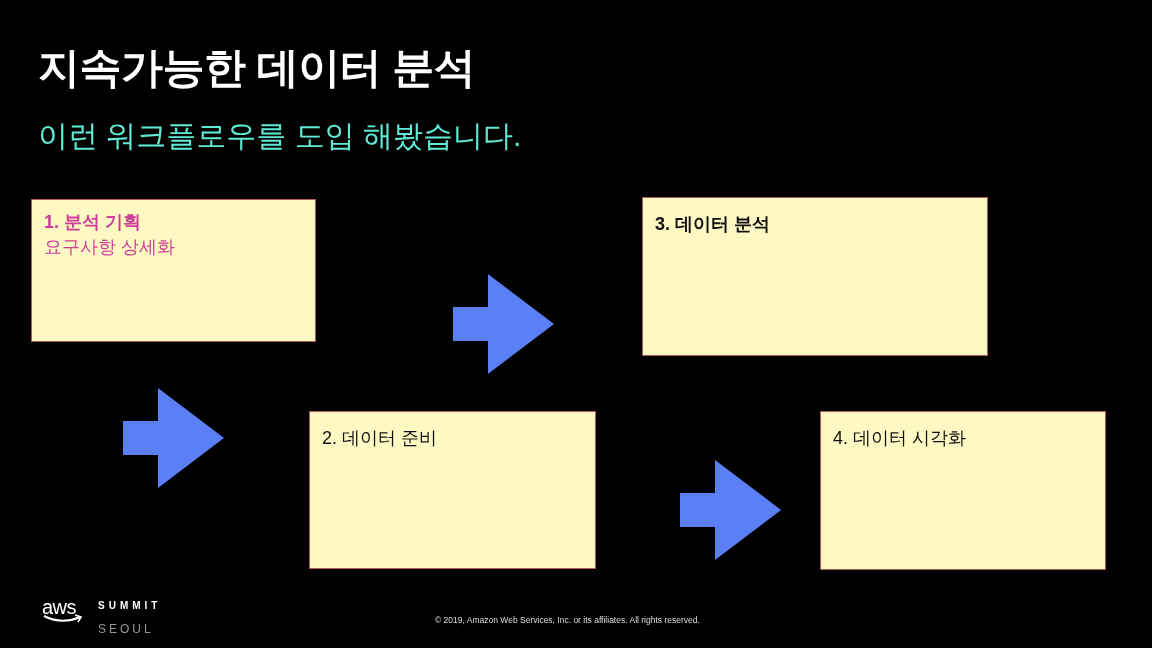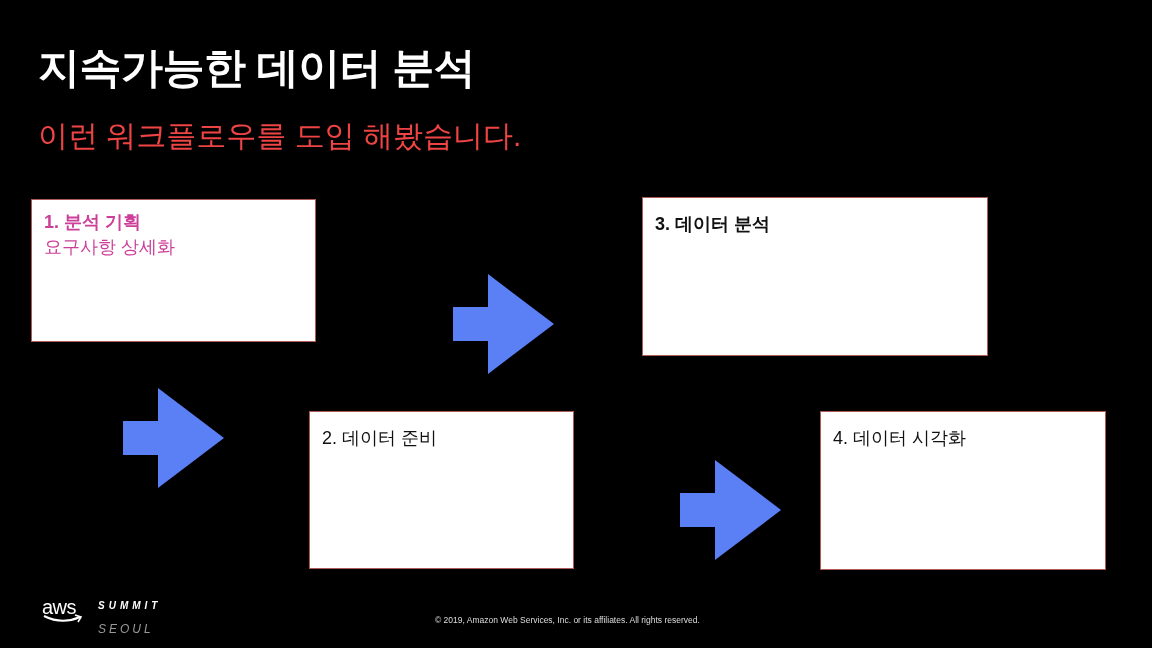--- a/index.html
+++ b/index.html
@@ -1,37 +1,37 @@
 <!DOCTYPE html>
 <html><head>
 <meta charset="utf-8">
 <style>
   * { margin: 0; padding: 0; box-sizing: border-box; }
   html, body { width: 1152px; height: 648px; background: #000; overflow: hidden; }
   body { position: relative; font-family: "Liberation Sans", "DejaVu Sans", sans-serif; color: #fff; }
   .title { position: absolute; left: 38px; top: 40px; font-size: 42px; font-weight: 700; letter-spacing: -0.5px; color: #fff; }
-  .subtitle { position: absolute; left: 38px; top: 116px; font-size: 30px; color: #ef4444; text-align: center; }
-  .box { position: absolute; background: #ffffff; border: 1.5px solid #b05a55; }
+  .subtitle { position: absolute; left: 38px; top: 116px; font-size: 30px; color: #5eead4; text-align: center; }
+  .box { position: absolute; background: #fef9c3; border: 1.5px solid #b05a55; }
   .box .label { position: absolute; left: 12px; top: 14px; font-size: 18px; color: #111; line-height: 1.4; }
   #box1 { left: 31px; top: 199px; width: 285px; height: 143px; }
   #box1 .label { color: #cc3f99; font-size: 18px; line-height: 25px; top: 10px; }
   #box1 .label .head { font-weight: 700; }
-  #box2 { left: 309px; top: 411px; width: 265px; height: 158px; }
+  #box2 { left: 309px; top: 411px; width: 287px; height: 158px; }
   #box3 { left: 642px; top: 197px; width: 346px; height: 159px; font-weight: bold; }
   #box4 { left: 820px; top: 411px; width: 286px; height: 159px; }
   .arrow { position: absolute; width: 101px; height: 100px; }
   .arrow svg { width: 100%; height: 100%; display: block; }
   #arrow1 { left: 123px; top: 388px; }
   #arrow2 { left: 453px; top: 274px; }
   #arrow3 { left: 680px; top: 460px; }
   .logo { position: absolute; left: 42px; top: 598px; display: flex; align-items: flex-start; }
   .aws { position: relative; width: 46px; height: 32px; }
   .aws .txt { font-size: 20px; font-weight: 400; color: #fff; letter-spacing: -0.5px; line-height: 18px; }
   .aws svg { position: absolute; left: 0; top: 16px; }
-  .summit { margin-left: 10px; margin-top: 2px; font-style: italic; }
+  .summit { margin-left: 10px; margin-top: 2px; }
   .summit .s1 { font-size: 10px; font-weight: 700; letter-spacing: 4px; color: #fff; }
   .summit .s2 { font-size: 12px; letter-spacing: 3px; color: #999; margin-top: 11px; }
   .copyright { position: absolute; left: 435px; top: 615px; font-size: 8.5px; color: #ddd; }
 </style>
 </head>
 <body>
 
 <div class="title">지속가능한 데이터 분석</div>
 <div class="subtitle">이런 워크플로우를 도입 해봤습니다.</div>
 

